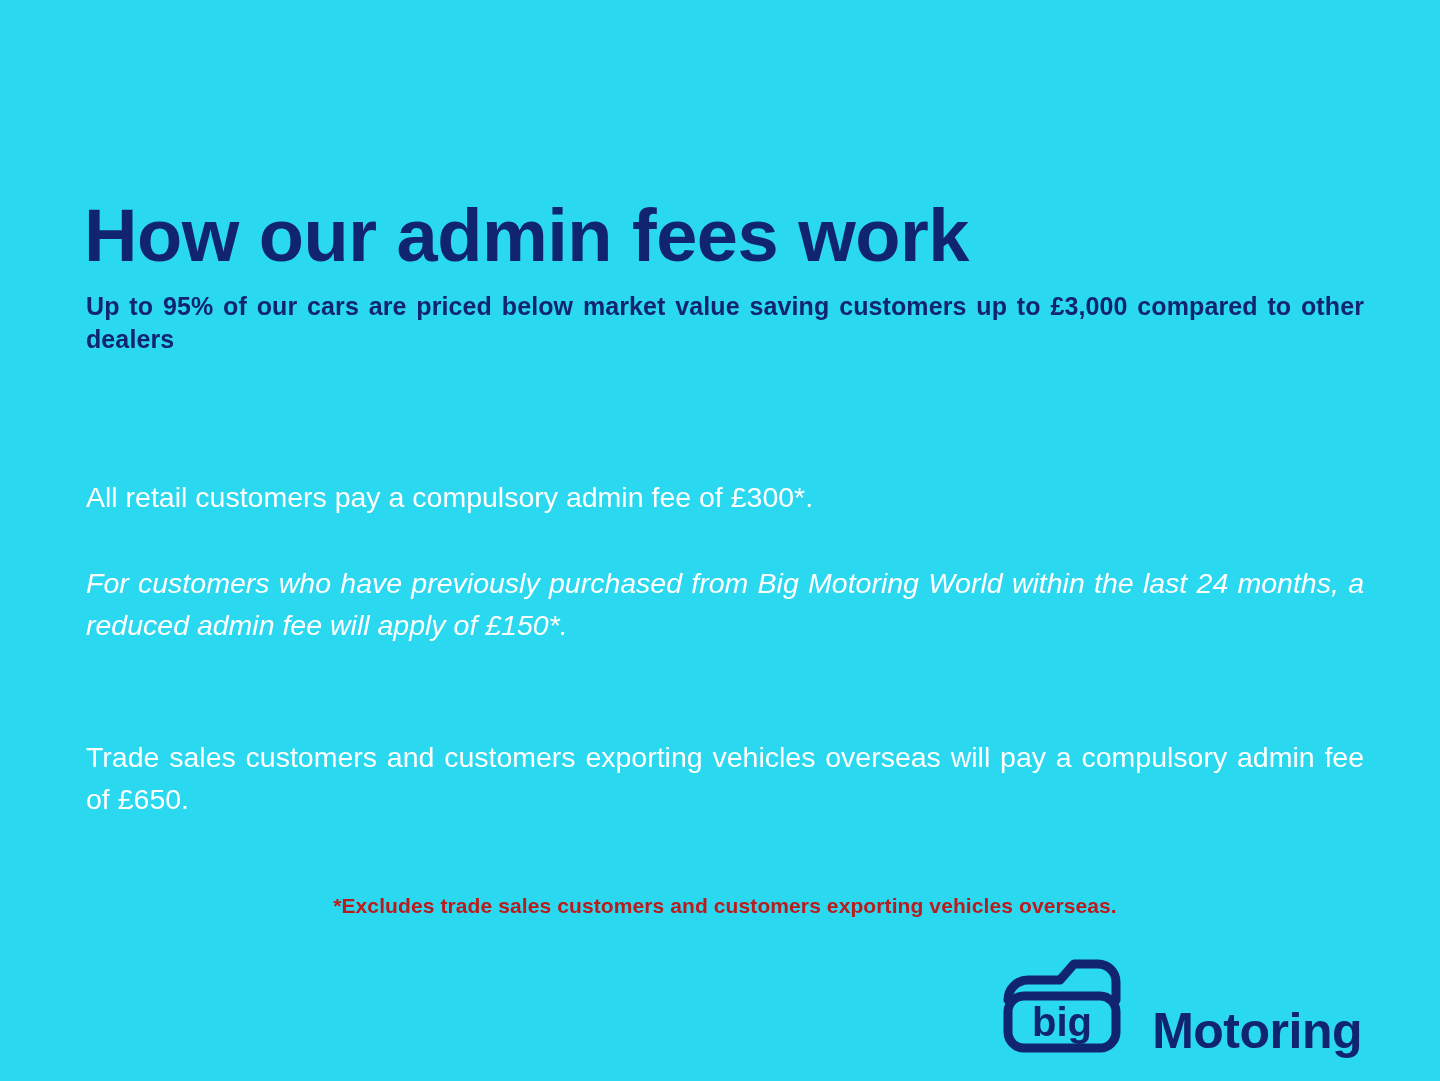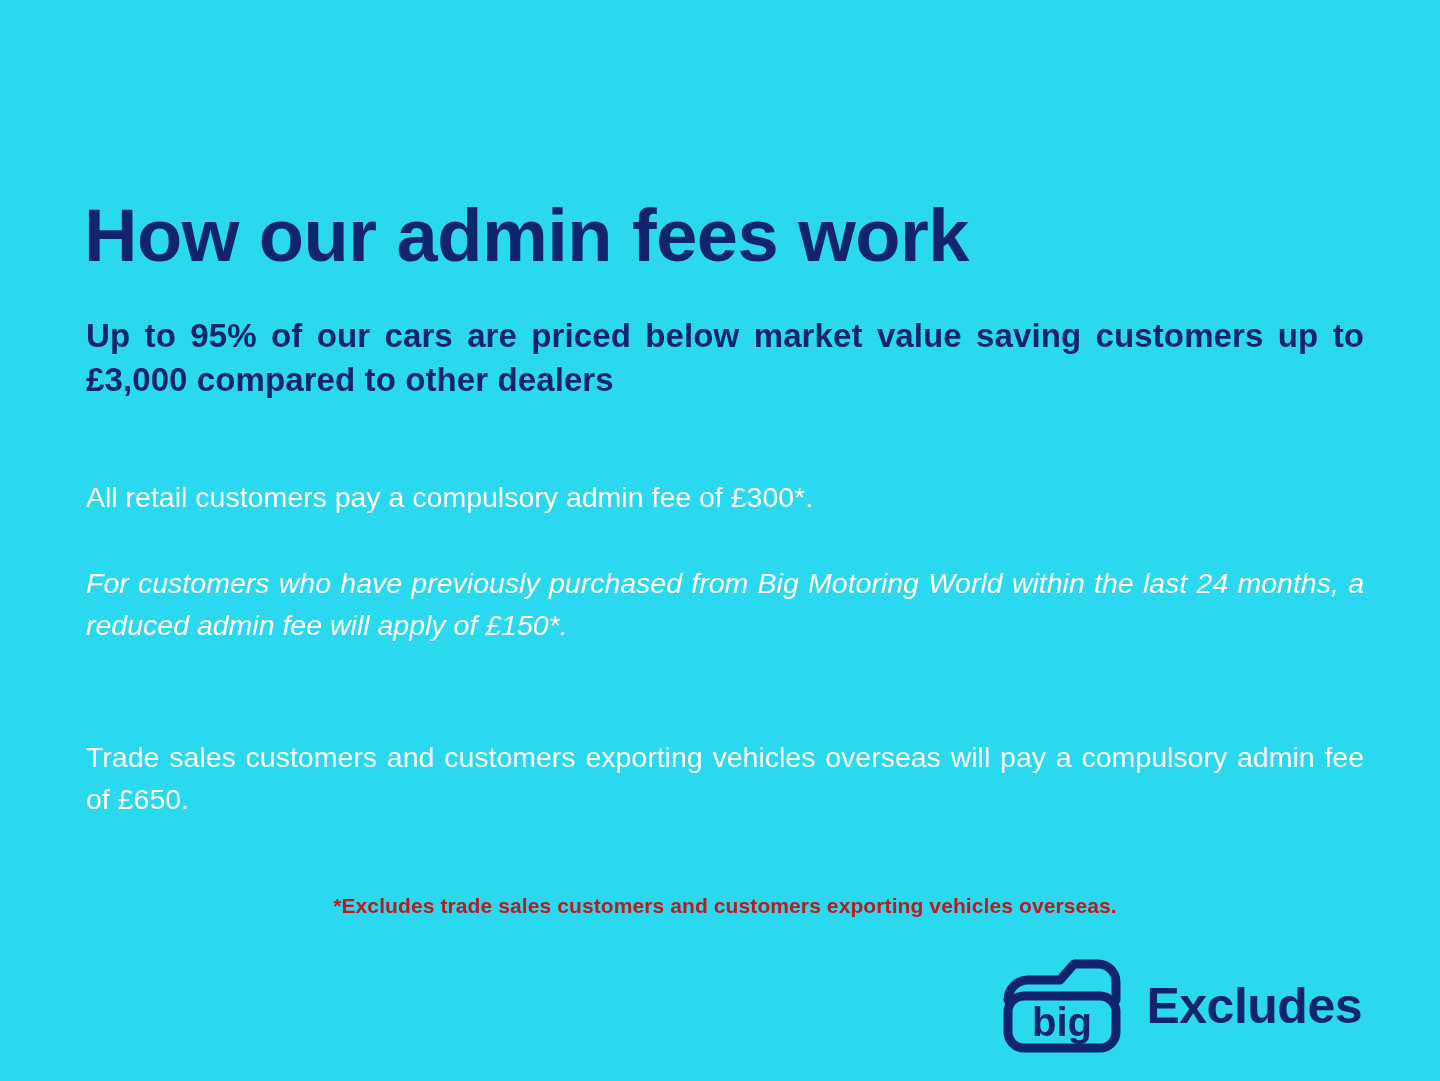--- a/index.html
+++ b/index.html
@@ -29,23 +29,23 @@
     width: 1280px;
     font-size: 74px;
     line-height: 1.0;
     font-weight: 800;
     color: #11256e;
     letter-spacing: -0.5px;
   }
   .subhead {
     position: absolute;
     left: 86px;
-    top: 244px;
+    top: 228px;
     width: 1278px;
-    font-size: 33px;
+    font-size: 25px;
     line-height: 1.33;
     font-weight: 800;
     color: #11256e;
     text-align: justify;
     letter-spacing: 0.1px;
   }
   .body-block {
     position: absolute;
     left: 86px;
     width: 1278px;
@@ -67,22 +67,22 @@
     font-size: 21px;
     font-weight: 600;
     text-align: center;
     letter-spacing: 0.1px;
   }
   .logo {
     position: absolute;
     right: 78px;
     bottom: 62px;
     display: flex;
-    align-items: center;
-    gap: 20px;
+    align-items: flex-end;
+    gap: 26px;
   }
   .logo-mark {
     width: 128px;
     height: 100px;
     flex: none;
   }
   .logo-words {
     display: block;
     color: #11256e;
     line-height: 0.98;
@@ -122,17 +122,17 @@
 
   <p class="footnote">*Excludes trade sales customers and customers exporting vehicles overseas.</p>
 
   <div class="logo">
     <svg class="logo-mark" viewBox="0 0 128 100" aria-hidden="true">
       <path d="M10 44 C10 33 19 24 30 24 L62 24 L76 8 L100 8 C110 8 118 16 118 26 L118 44" fill="none" stroke="#11256e" stroke-width="9" stroke-linecap="round" stroke-linejoin="round"></path>
       <rect x="10" y="40" width="108" height="52" rx="16" ry="16" fill="none" stroke="#11256e" stroke-width="9"></rect>
       <text x="64" y="80" text-anchor="middle" font-family="Liberation Sans, sans-serif" font-size="40" font-weight="800" fill="#11256e">big</text>
     </svg>
     <span class="logo-words">
-      <span class="logo-line1">Excludes</span>
+      <span class="logo-line1">Motoring</span>
     </span>
   </div>
 
 </div>
 
 </body></html>

